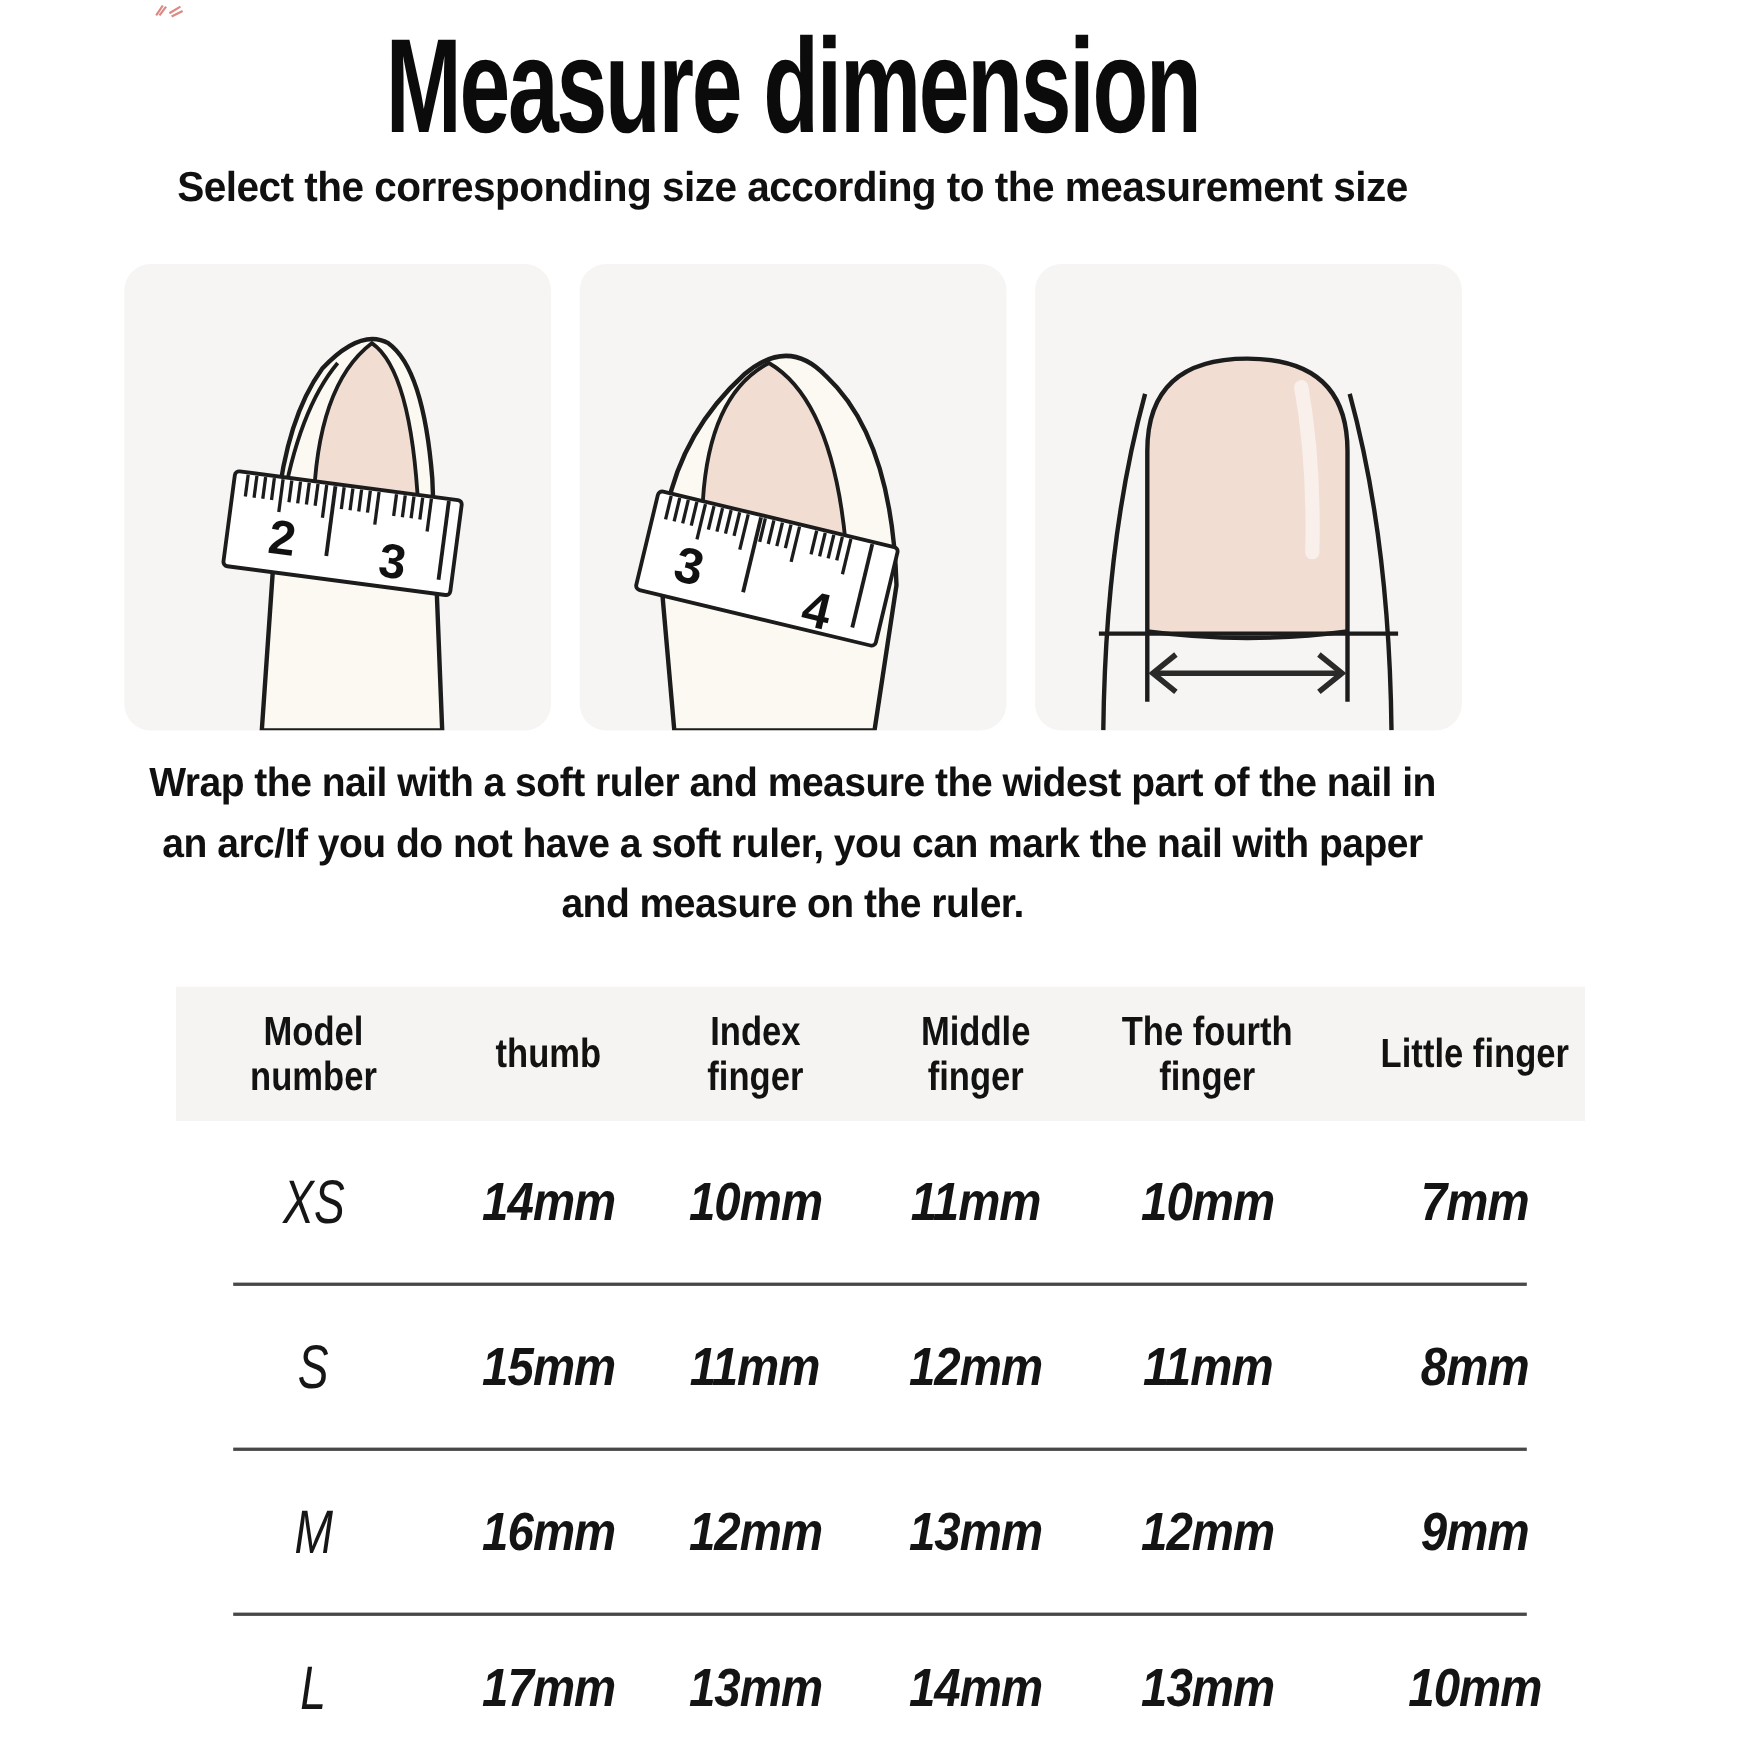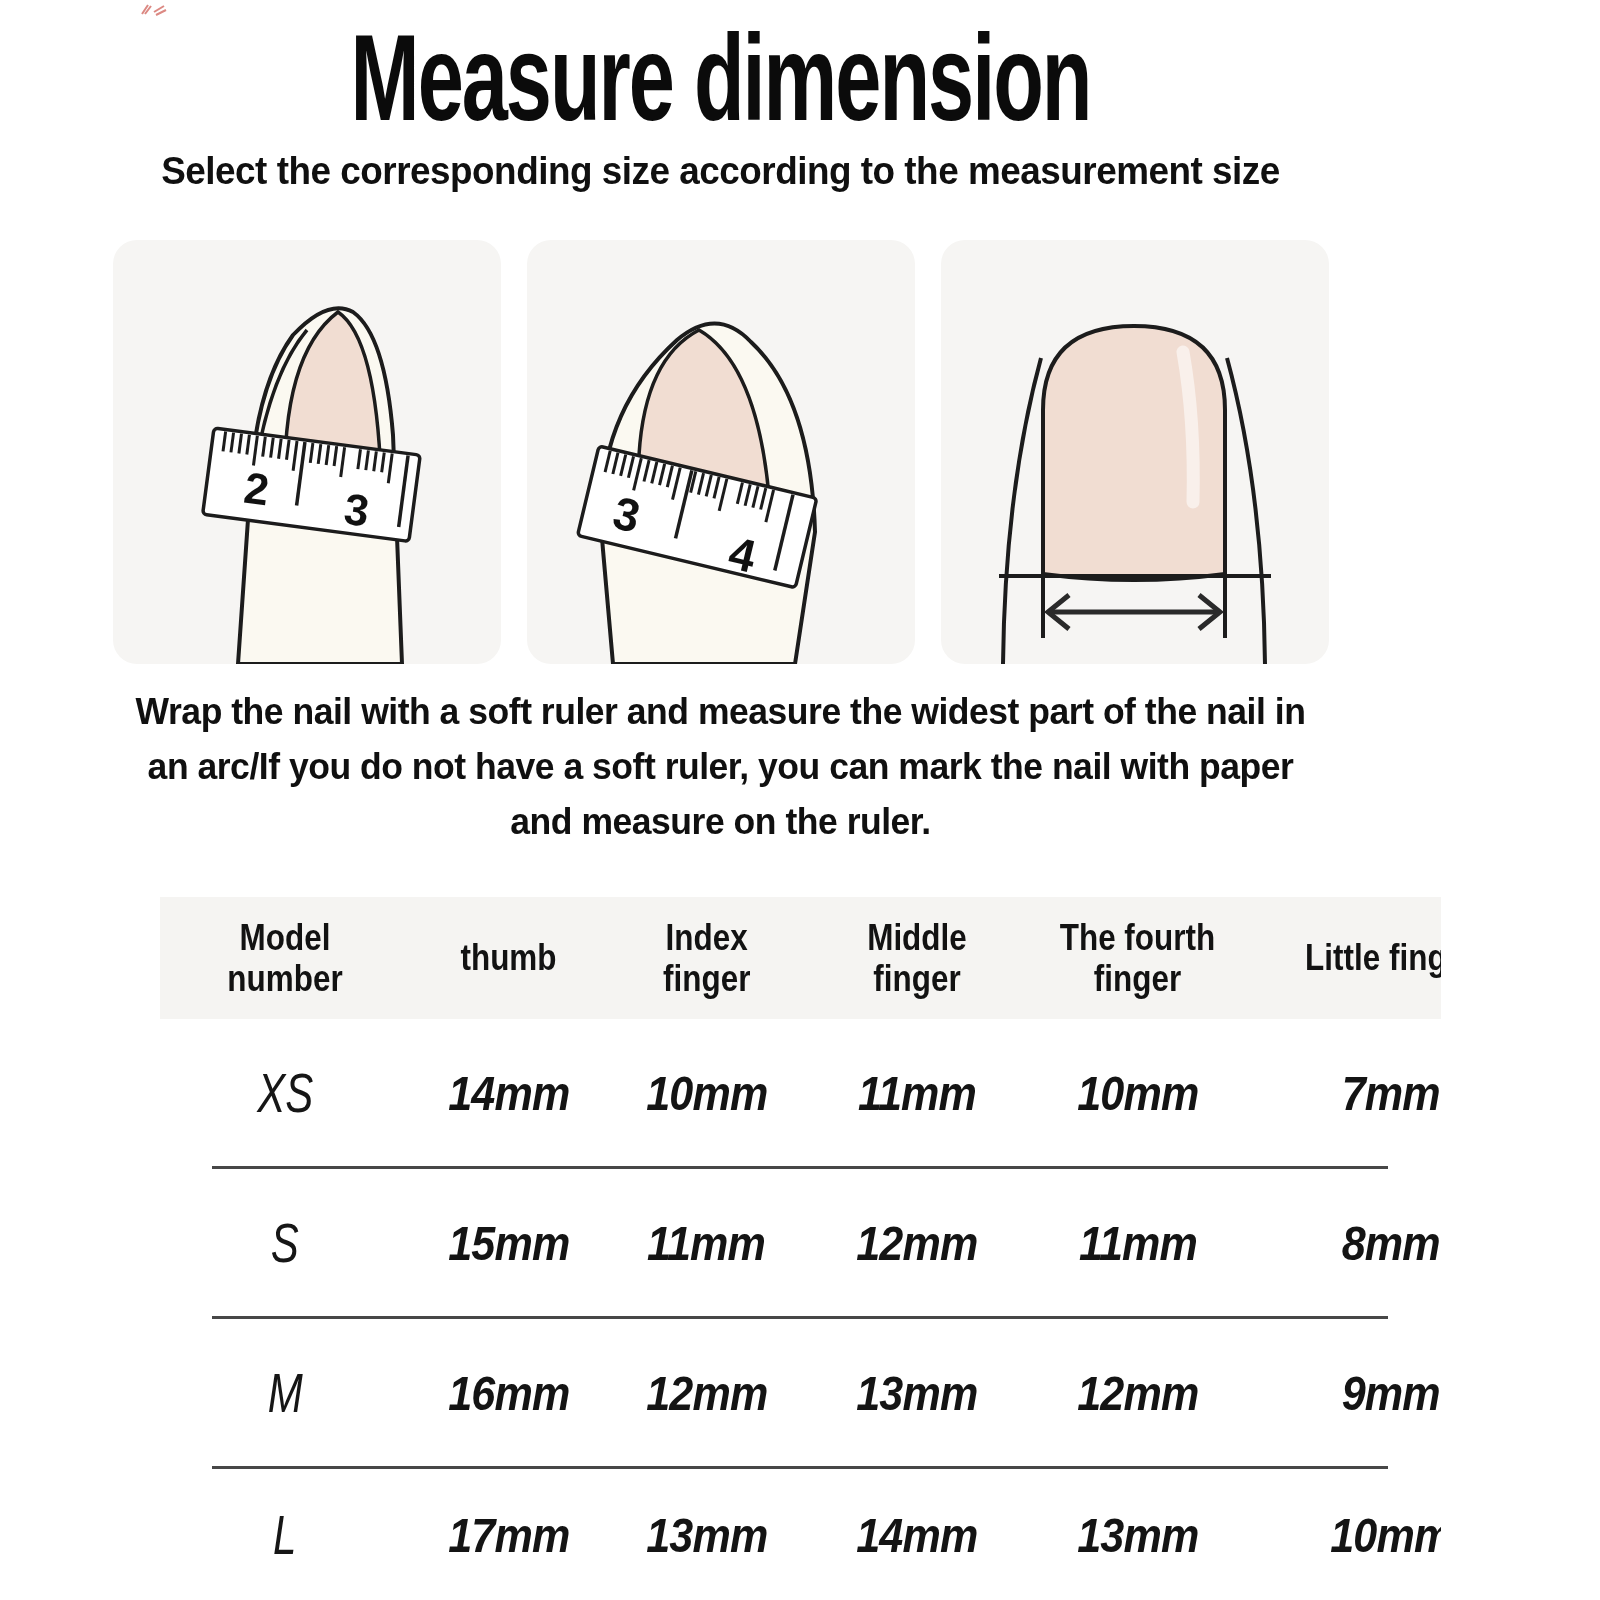--- a/index.html
+++ b/index.html
@@ -31,21 +31,21 @@
   .instructions{
     position:absolute;top:684px;left:0;right:0;
     text-align:center;font-size:37px;font-weight:700;line-height:55px;
     letter-spacing:-.5px;white-space:pre;transform:scaleX(.96);transform-origin:50% 50%;
     color:#101010;
   }
   
   .size-table{position:absolute;left:160px;top:897px;width:1316px;}
   .grid6{
     display:grid;grid-template-columns:19% 13.5% 15% 15.5% 16.5% 20.5%;
-    align-items:center;justify-items:center;gap:10px;
+    align-items:center;justify-items:center;
   }
   .thead{height:122px;background:#f5f4f2;}
   .th{
     font-size:37px;font-weight:700;line-height:1.12;text-align:center;
     white-space:pre-line;transform:scaleX(.85);transform-origin:50% 50%;color:#121212;
   }
   .trow{height:147px;font-style:italic;}
   .trow.last{height:131px;}
   .model{
     font-size:56px;font-weight:400;letter-spacing:0;

